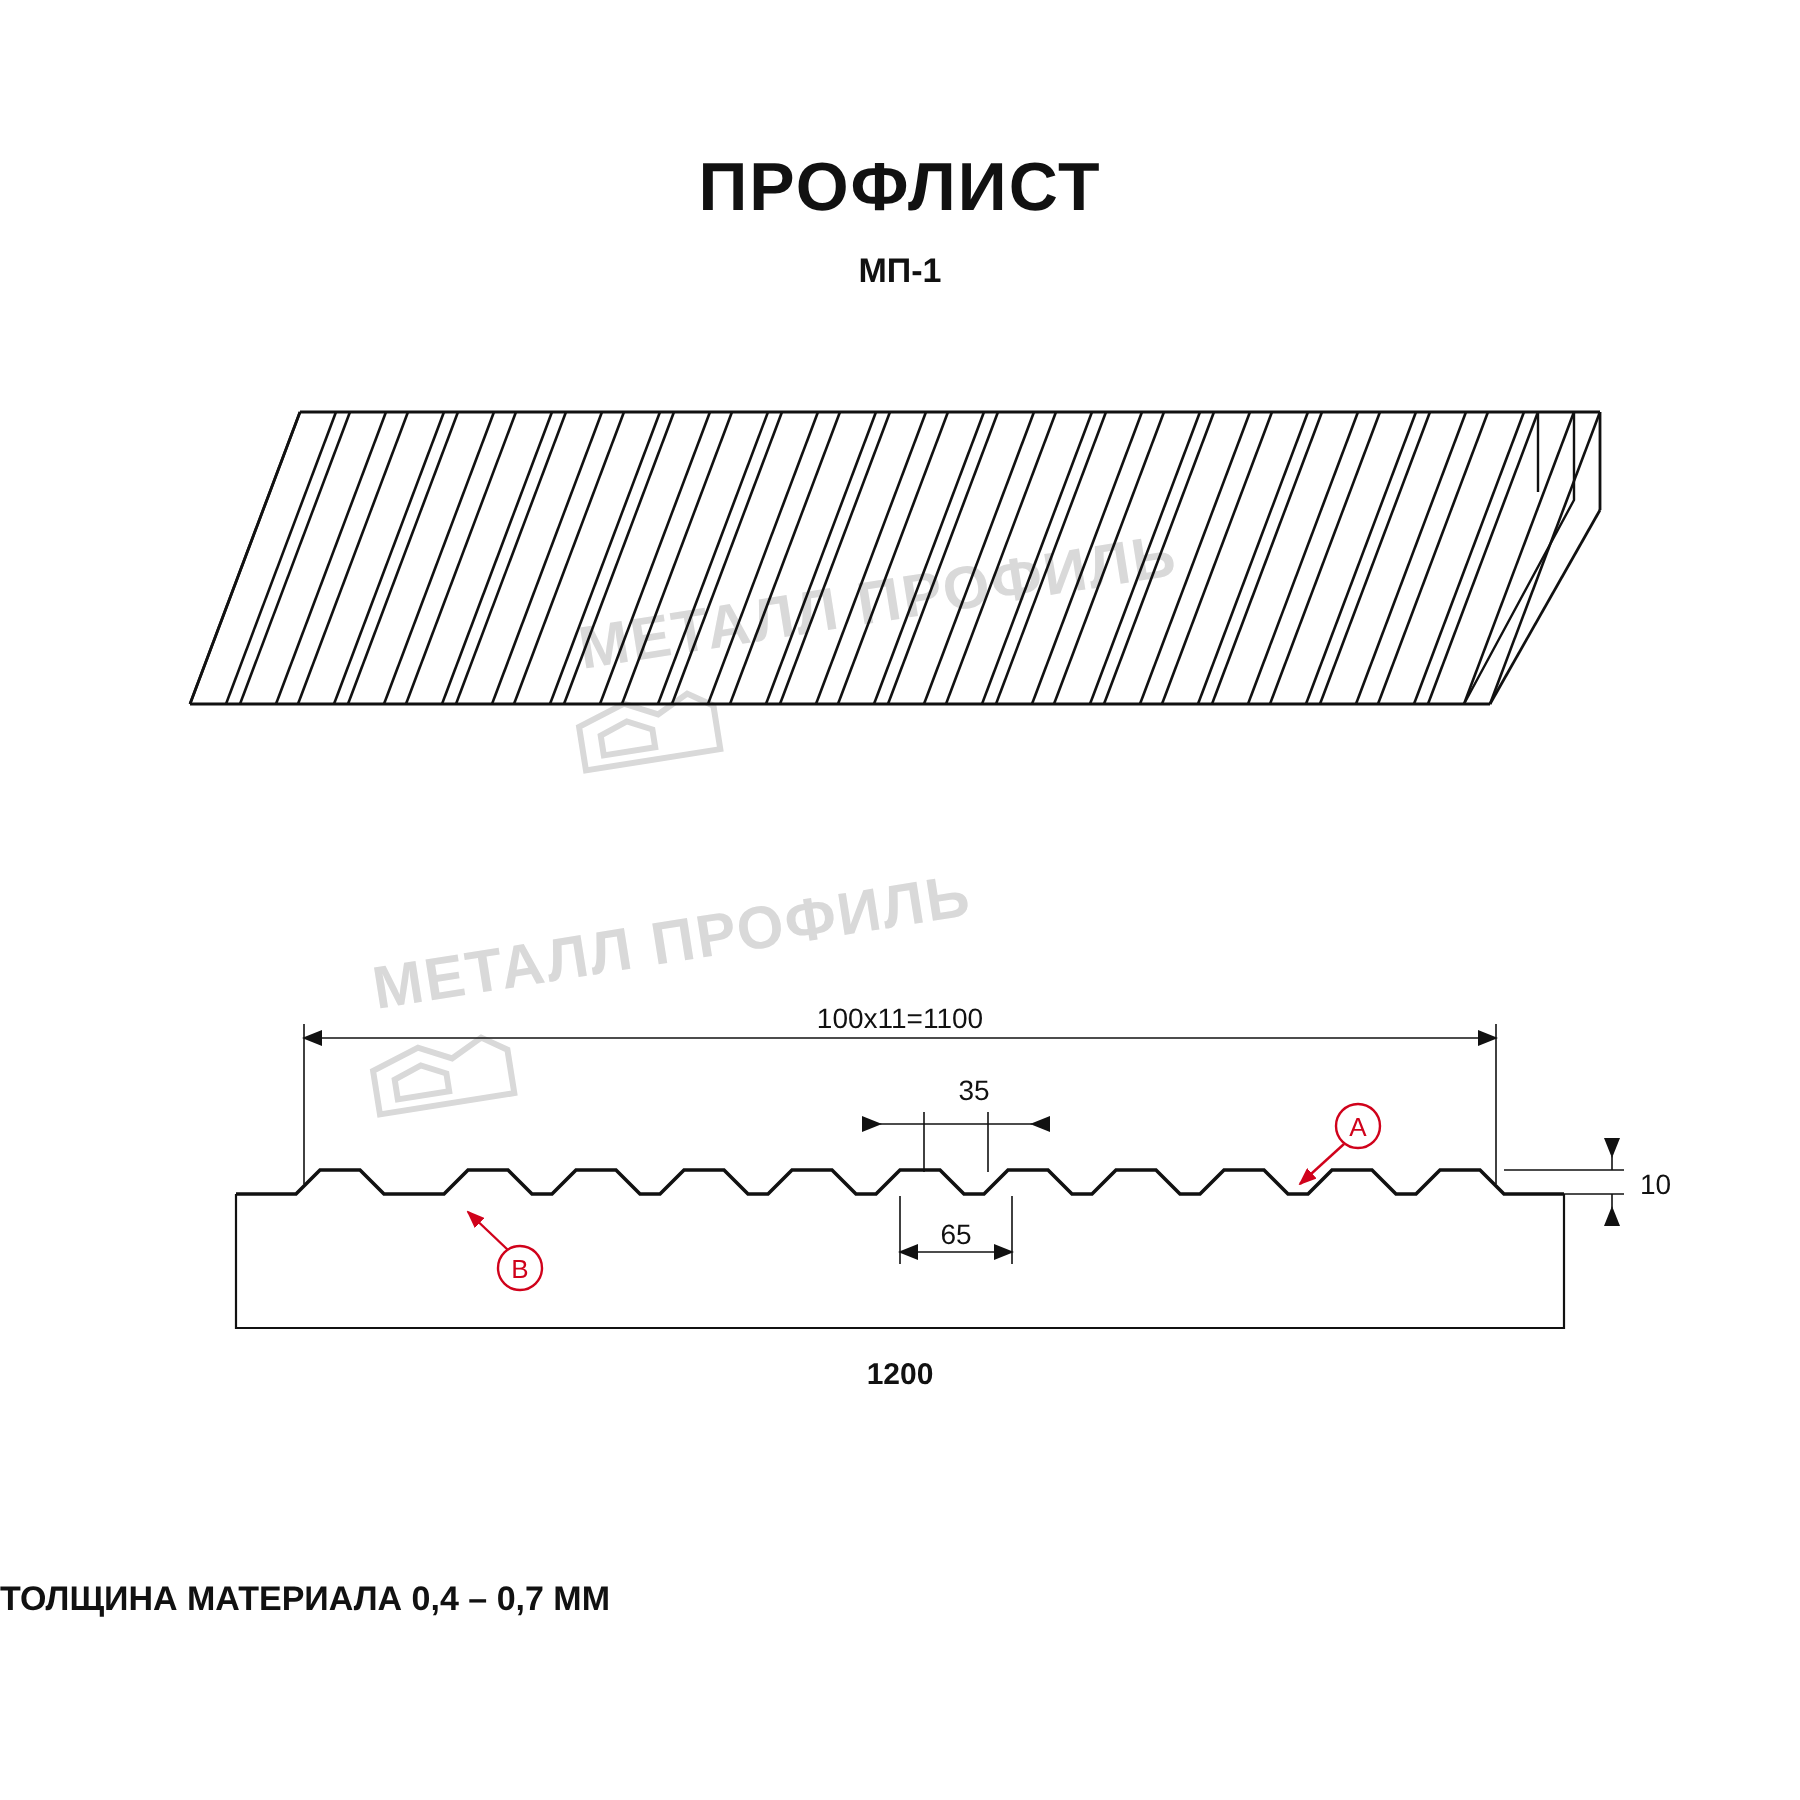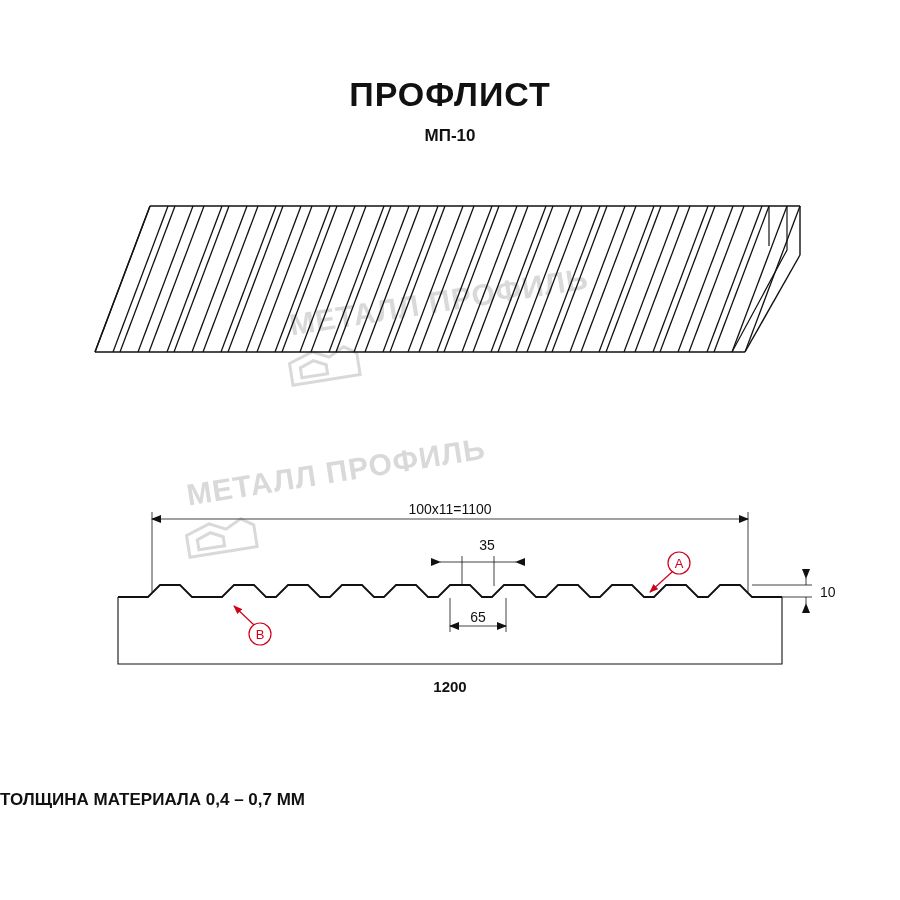--- a/index.html
+++ b/index.html
@@ -108,21 +108,21 @@
     font-family: "Liberation Sans", sans-serif;
   }
 </style>
 </head>
 <body>
 
 <div id="page">
 
   <div class="title-block">
     <div class="title-main">ПРОФЛИСТ</div>
-    <div class="title-sub">МП-10</div>
+    <div class="title-sub">МП-1</div>
   </div>
 
   <div class="wm wm-1">МЕТАЛЛ ПРОФИЛЬ</div>
   <div class="wm wm-2">МЕТАЛЛ ПРОФИЛЬ</div>
 
   <svg class="wm-logo-1" width="80" height="60" viewBox="0 0 80 60">
     <path d="M6 40 L6 18 L30 10 L46 18 L62 10 L74 18 L74 40 Z" fill="none" stroke="#d9d9d9" stroke-width="3"></path>
     <path d="M16 34 L16 24 L30 19 L42 25 L42 34 Z" fill="none" stroke="#d9d9d9" stroke-width="3"></path>
   </svg>
   <svg class="wm-logo-2" width="80" height="60" viewBox="0 0 80 60">

